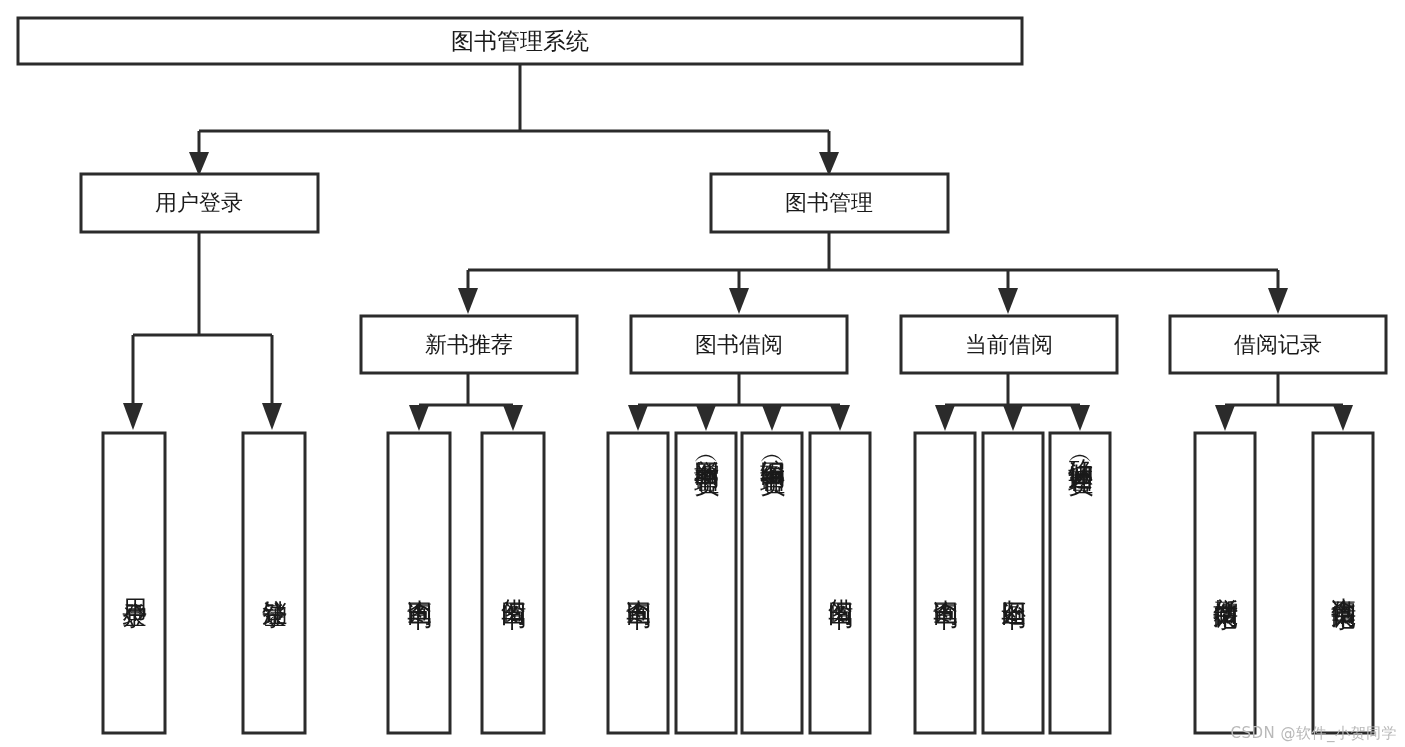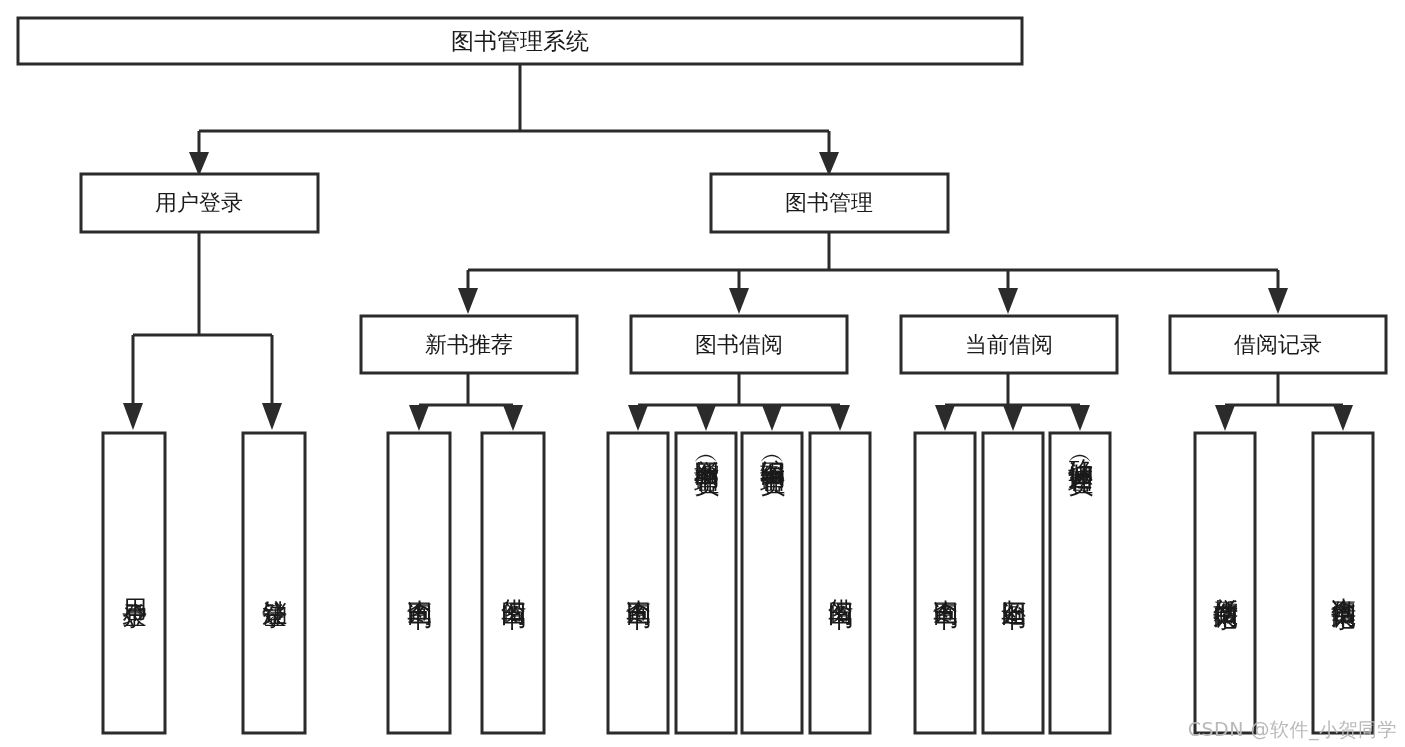--- a/index.html
+++ b/index.html
@@ -63,21 +63,21 @@
     fill: none;
   }
   .arrow-head {
     fill: #2b2b2b;
   }
   .watermark {
     position: absolute;
     right: 8px;
     bottom: 4px;
     font-family: "DejaVu Sans", "Liberation Sans", sans-serif;
-    font-size: 19px;
+    font-size: 15px;
     color: #b9b9b9;
     white-space: nowrap;
     letter-spacing: 0.5px;
   }
 </style>
 </head>
 <body>
 
 <div id="diagram-root">
 

